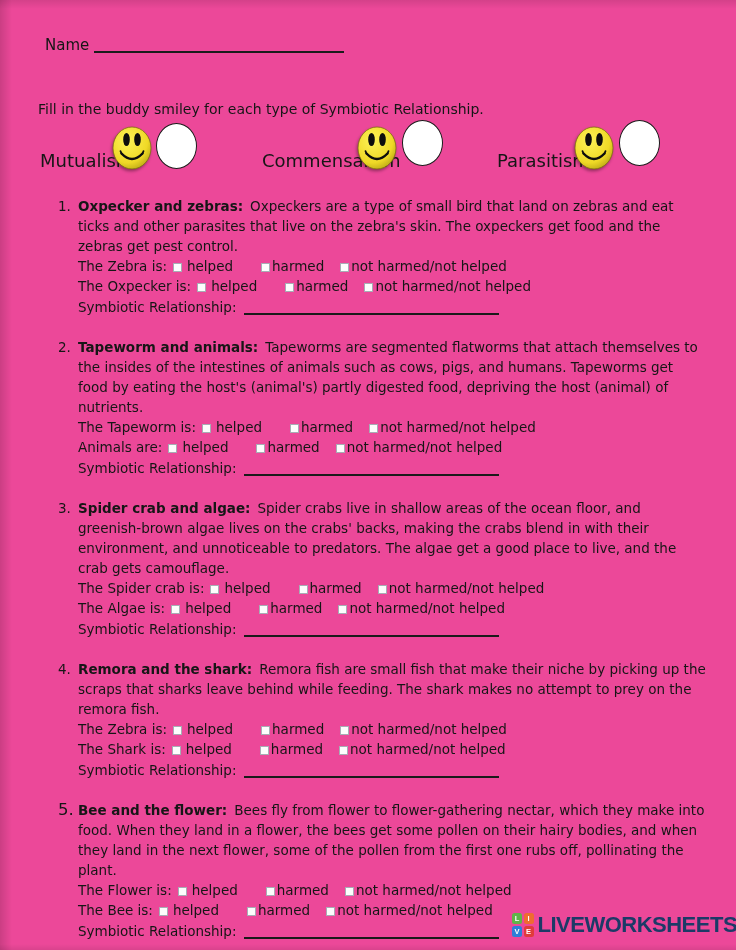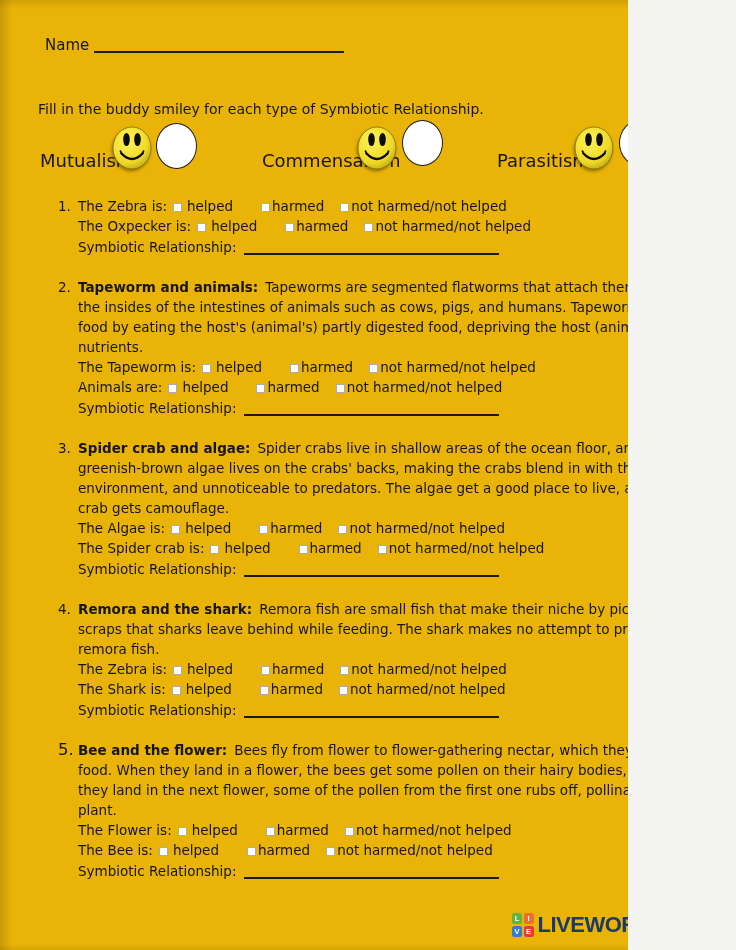--- a/index.html
+++ b/index.html
@@ -4,22 +4,22 @@
 <style>
   * { box-sizing: border-box; }
   html,body { margin:0; padding:0; }
   body {
     width:736px; height:950px;
     background:#f4f4f2;
     font-family:"DejaVu Sans", sans-serif;
     color:var(--ink, #161616);
   }
   .page {
-    position:relative; width:628px; height:950px;
-    background:#eab308; overflow:hidden;
+    position:relative; width:736px; height:950px;
+    background:#ec4899; overflow:hidden;
   }
   
   .edge-left  { position:absolute; left:0; top:0; bottom:0; width:12px;
     background:linear-gradient(to right, rgba(0,0,0,.14), rgba(0,0,0,0)); pointer-events:none; }
   .edge-top   { position:absolute; left:0; top:0; right:0; height:9px;
     background:linear-gradient(to bottom, rgba(0,0,0,.10), rgba(0,0,0,0)); pointer-events:none; }
   .edge-bottom{ position:absolute; left:0; bottom:0; right:0; height:6px;
     background:linear-gradient(to top, rgba(0,0,0,.08), rgba(0,0,0,0)); pointer-events:none; }
 
   
@@ -118,20 +118,21 @@
     <svg class="smiley sm-2" width="40" height="44" viewBox="0 0 40 44">
         <use href="#smileyShape"></use>
       </svg>
     <span class="drop-circle dc-2"></span>
   </div>
 
   <div class="questions" id="questions">
       <div class="question">
   <span class="q-num">1.</span>
   <div class="q-body">
+    <p class="q-text"><b class="q-title">Oxpecker and zebras:</b><span>Oxpeckers are a type of small bird that land on zebras and eat ticks and other parasites that live on the zebra's skin. The oxpeckers get food and the zebras get pest control.</span></p>
     <div class="check-row">
       <span class="row-label">The Zebra is:</span><span class="opt o1"><span class="cb"></span><span class="opt-label">helped</span></span><span class="opt o2"><span class="cb"></span><span class="opt-label">harmed</span></span><span class="opt o3"><span class="cb"></span><span class="opt-label">not harmed/not helped</span></span>
     </div>
     <div class="check-row">
       <span class="row-label">The Oxpecker is:</span><span class="opt o1"><span class="cb"></span><span class="opt-label">helped</span></span><span class="opt o2"><span class="cb"></span><span class="opt-label">harmed</span></span><span class="opt o3"><span class="cb"></span><span class="opt-label">not harmed/not helped</span></span>
     </div>
     <div class="rel-row">
       <span class="row-label">Symbiotic Relationship:</span><span class="answer-blank"></span>
     </div>
   </div>
@@ -149,24 +150,24 @@
     <div class="rel-row">
       <span class="row-label">Symbiotic Relationship:</span><span class="answer-blank"></span>
     </div>
   </div>
 </div>
       <div class="question">
   <span class="q-num">3.</span>
   <div class="q-body">
     <p class="q-text"><b class="q-title">Spider crab and algae:</b><span>Spider crabs live in shallow areas of the ocean floor, and greenish-brown algae lives on the crabs' backs, making the crabs blend in with their environment, and unnoticeable to predators. The algae get a good place to live, and the crab gets camouflage.</span></p>
     <div class="check-row">
+      <span class="row-label">The Spider crab is:</span><span class="opt o1"><span class="cb"></span><span class="opt-label">helped</span></span><span class="opt o2"><span class="cb"></span><span class="opt-label">harmed</span></span><span class="opt o3"><span class="cb"></span><span class="opt-label">not harmed/not helped</span></span>
+    </div>
+    <div class="check-row">
       <span class="row-label">The Algae is:</span><span class="opt o1"><span class="cb"></span><span class="opt-label">helped</span></span><span class="opt o2"><span class="cb"></span><span class="opt-label">harmed</span></span><span class="opt o3"><span class="cb"></span><span class="opt-label">not harmed/not helped</span></span>
-    </div>
-    <div class="check-row">
-      <span class="row-label">The Spider crab is:</span><span class="opt o1"><span class="cb"></span><span class="opt-label">helped</span></span><span class="opt o2"><span class="cb"></span><span class="opt-label">harmed</span></span><span class="opt o3"><span class="cb"></span><span class="opt-label">not harmed/not helped</span></span>
     </div>
     <div class="rel-row">
       <span class="row-label">Symbiotic Relationship:</span><span class="answer-blank"></span>
     </div>
   </div>
 </div>
       <div class="question">
   <span class="q-num">4.</span>
   <div class="q-body">
     <p class="q-text"><b class="q-title">Remora and the shark:</b><span>Remora fish are small fish that make their niche by picking up the scraps that sharks leave behind while feeding.  The shark makes no attempt to prey on the remora fish.</span></p>

